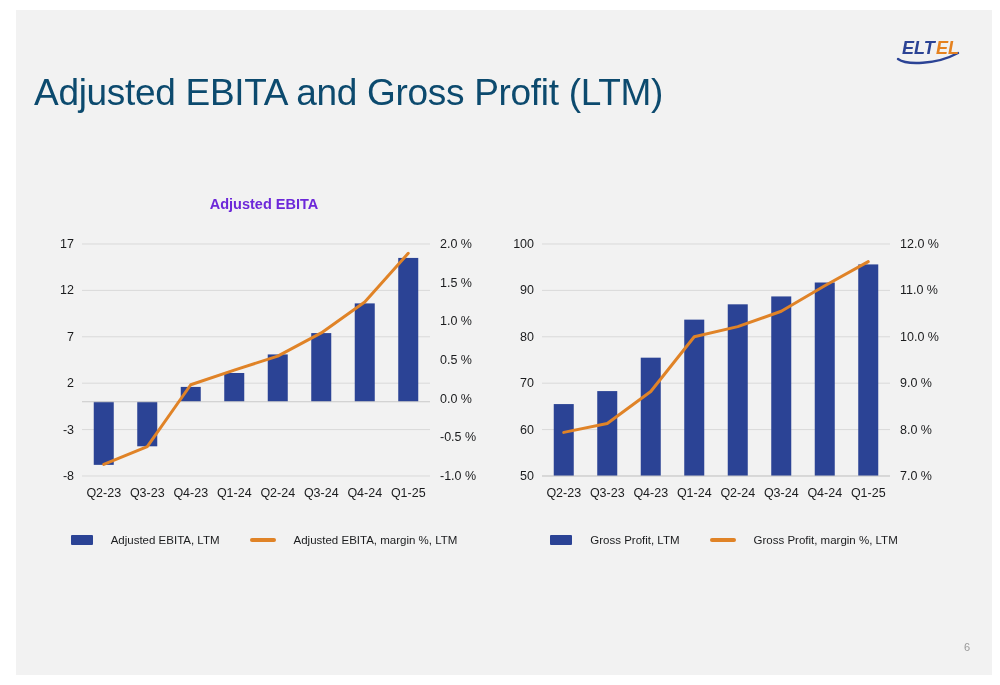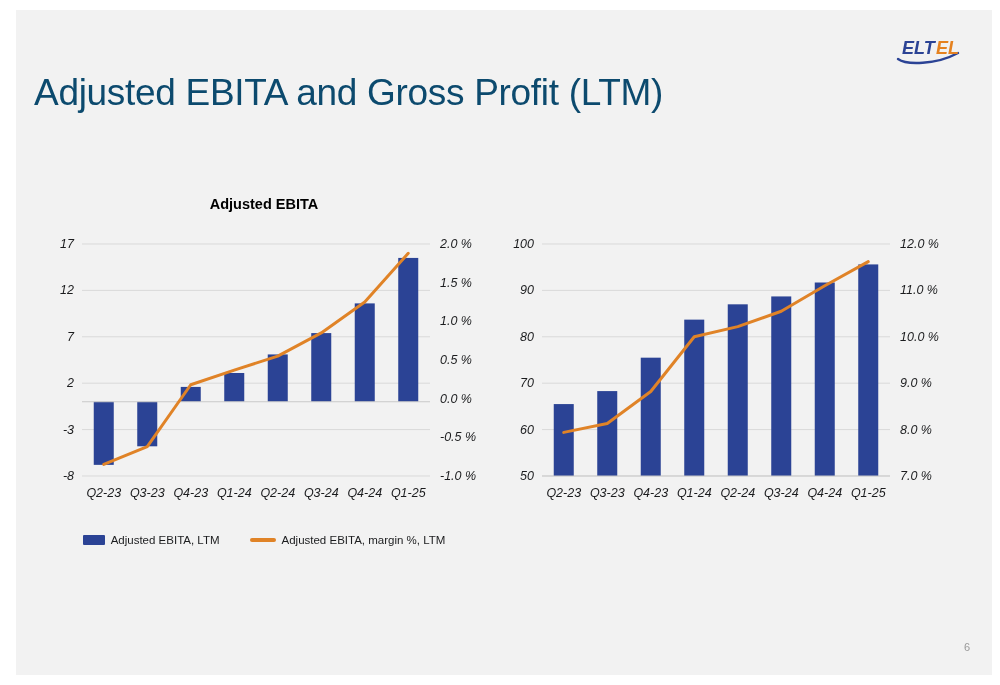--- a/index.html
+++ b/index.html
@@ -30,33 +30,33 @@
   #page-number{
     position:absolute;right:22px;bottom:22px;
     font-size:11px;color:#9a9a9a;
   }
   
   .panel{position:absolute;top:186px;width:460px;height:370px;}
   #panel-left{left:18px;}
   #panel-right{left:478px;}
   .chart-title{
     position:absolute;top:0;left:0;width:100%;
-    text-align:center;font-size:14.5px;font-weight:bold;color:#000000;
+    text-align:center;font-size:14.5px;font-weight:bold;color:#6d28d9;
   }
   .plot{
     position:absolute;left:0;top:40px;
-    width:460px;height:270px;font-style:italic;
+    width:460px;height:270px;
   }
   .plot svg{display:block;}
   
   .legend{
     position:absolute;left:0;top:338px;width:100%;
     display:flex;justify-content:center;align-items:center;gap:30px;
   }
-  .legend-item{display:flex;align-items:center;gap:6px;}
+  .legend-item{display:flex;align-items:center;gap:18px;}
   .legend-swatch-bar{width:22px;height:10px;border-radius:1px;}
   .legend-swatch-line{width:26px;height:4px;border-radius:2px;}
   .legend-label{font-size:11.5px;color:#1b1c1e;white-space:nowrap;}
 </style>
 </head>
 <body>
 
 <div id="slide">
 
   <div id="logo">
@@ -158,16 +158,26 @@
           <text x="69.75" y="261" text-anchor="middle" font-family="Liberation Sans, sans-serif" font-size="12.5" fill="#1b1c1e">Q2-23</text>
           <text x="113.25" y="261" text-anchor="middle" font-family="Liberation Sans, sans-serif" font-size="12.5" fill="#1b1c1e">Q3-23</text>
           <text x="156.75" y="261" text-anchor="middle" font-family="Liberation Sans, sans-serif" font-size="12.5" fill="#1b1c1e">Q4-23</text>
           <text x="200.25" y="261" text-anchor="middle" font-family="Liberation Sans, sans-serif" font-size="12.5" fill="#1b1c1e">Q1-24</text>
           <text x="243.75" y="261" text-anchor="middle" font-family="Liberation Sans, sans-serif" font-size="12.5" fill="#1b1c1e">Q2-24</text>
           <text x="287.25" y="261" text-anchor="middle" font-family="Liberation Sans, sans-serif" font-size="12.5" fill="#1b1c1e">Q3-24</text>
           <text x="330.75" y="261" text-anchor="middle" font-family="Liberation Sans, sans-serif" font-size="12.5" fill="#1b1c1e">Q4-24</text>
           <text x="374.25" y="261" text-anchor="middle" font-family="Liberation Sans, sans-serif" font-size="12.5" fill="#1b1c1e">Q1-25</text>
         </svg>
       </div>
+    <div class="legend">
+      <div class="legend-item">
+        <span class="legend-swatch-bar" style="background:#2B4395"></span>
+        <span class="legend-label">Gross Profit, LTM</span>
+      </div>
+      <div class="legend-item">
+        <span class="legend-swatch-line" style="background:#E08327"></span>
+        <span class="legend-label">Gross Profit, margin %, LTM</span>
+      </div>
+    </div>
   </div>
 
   <div id="page-number">6</div>
 </div>
 
 </body></html>

